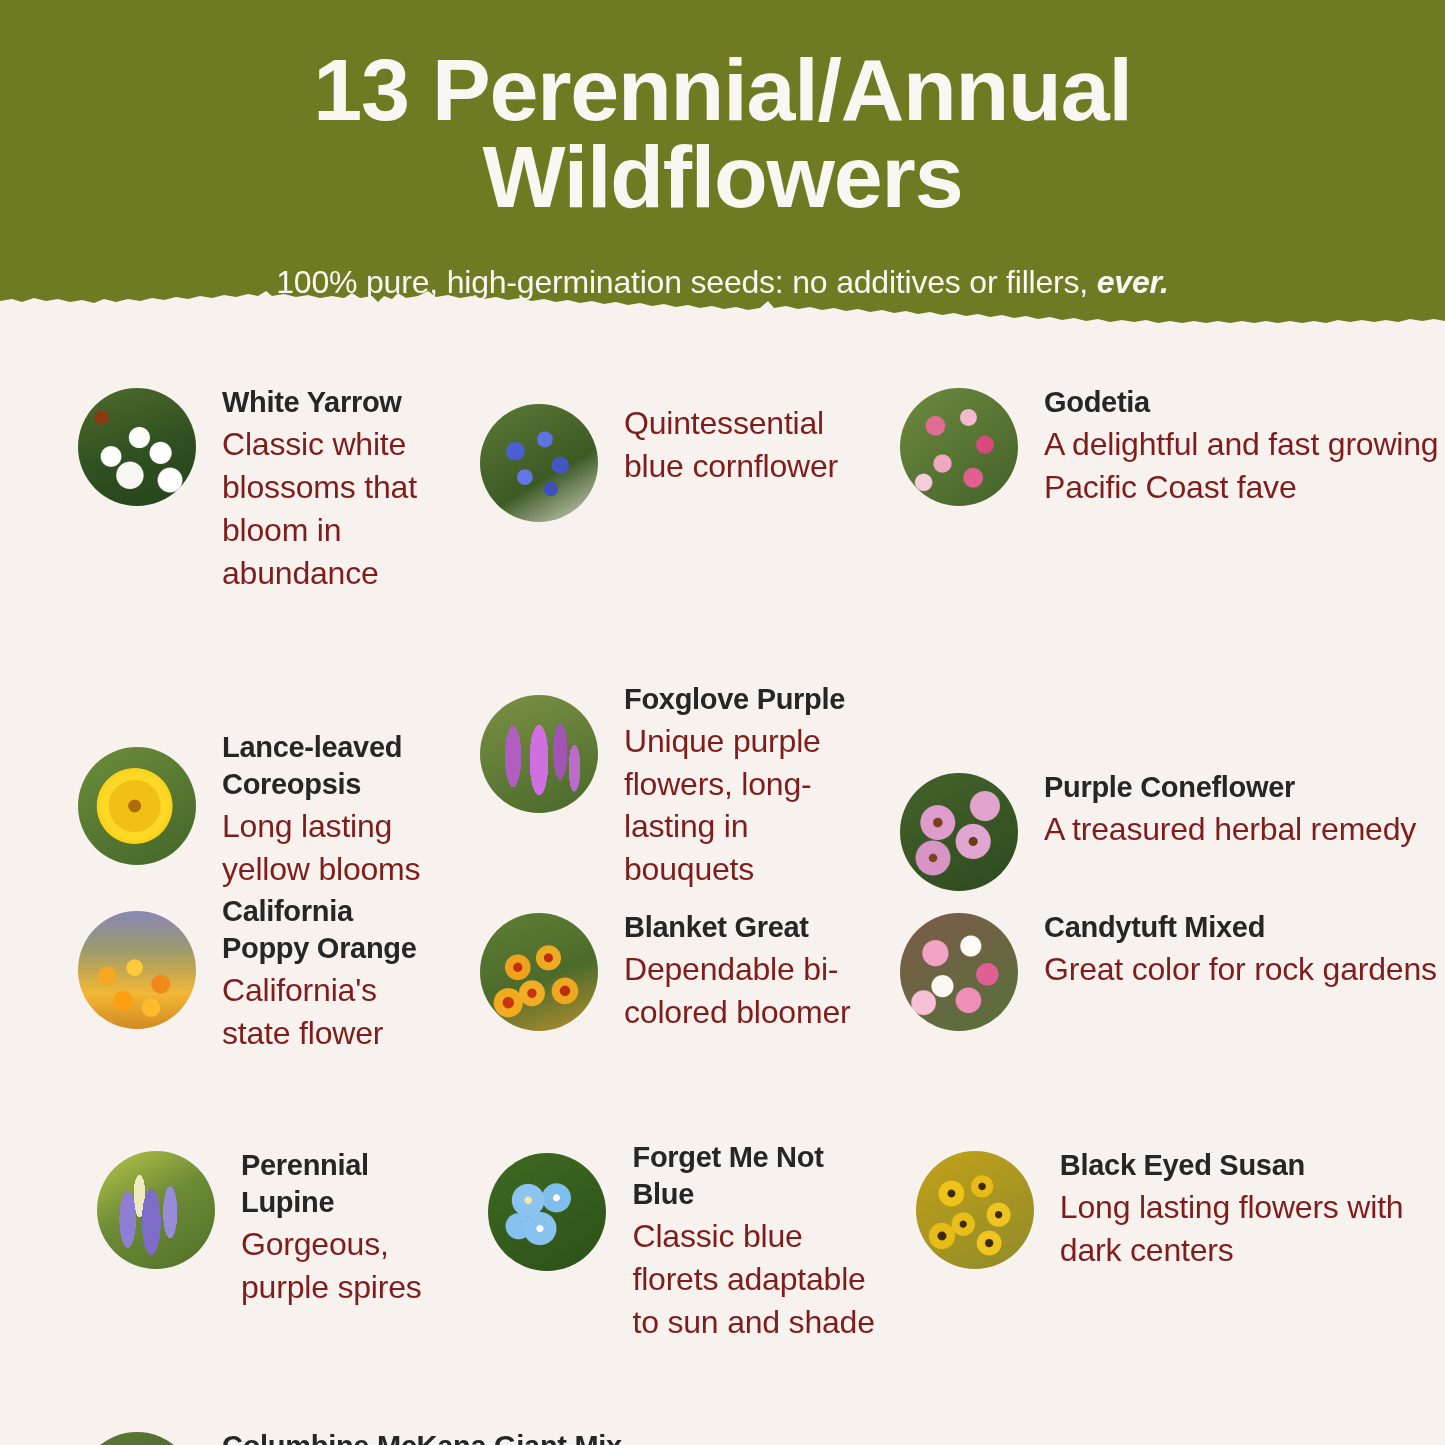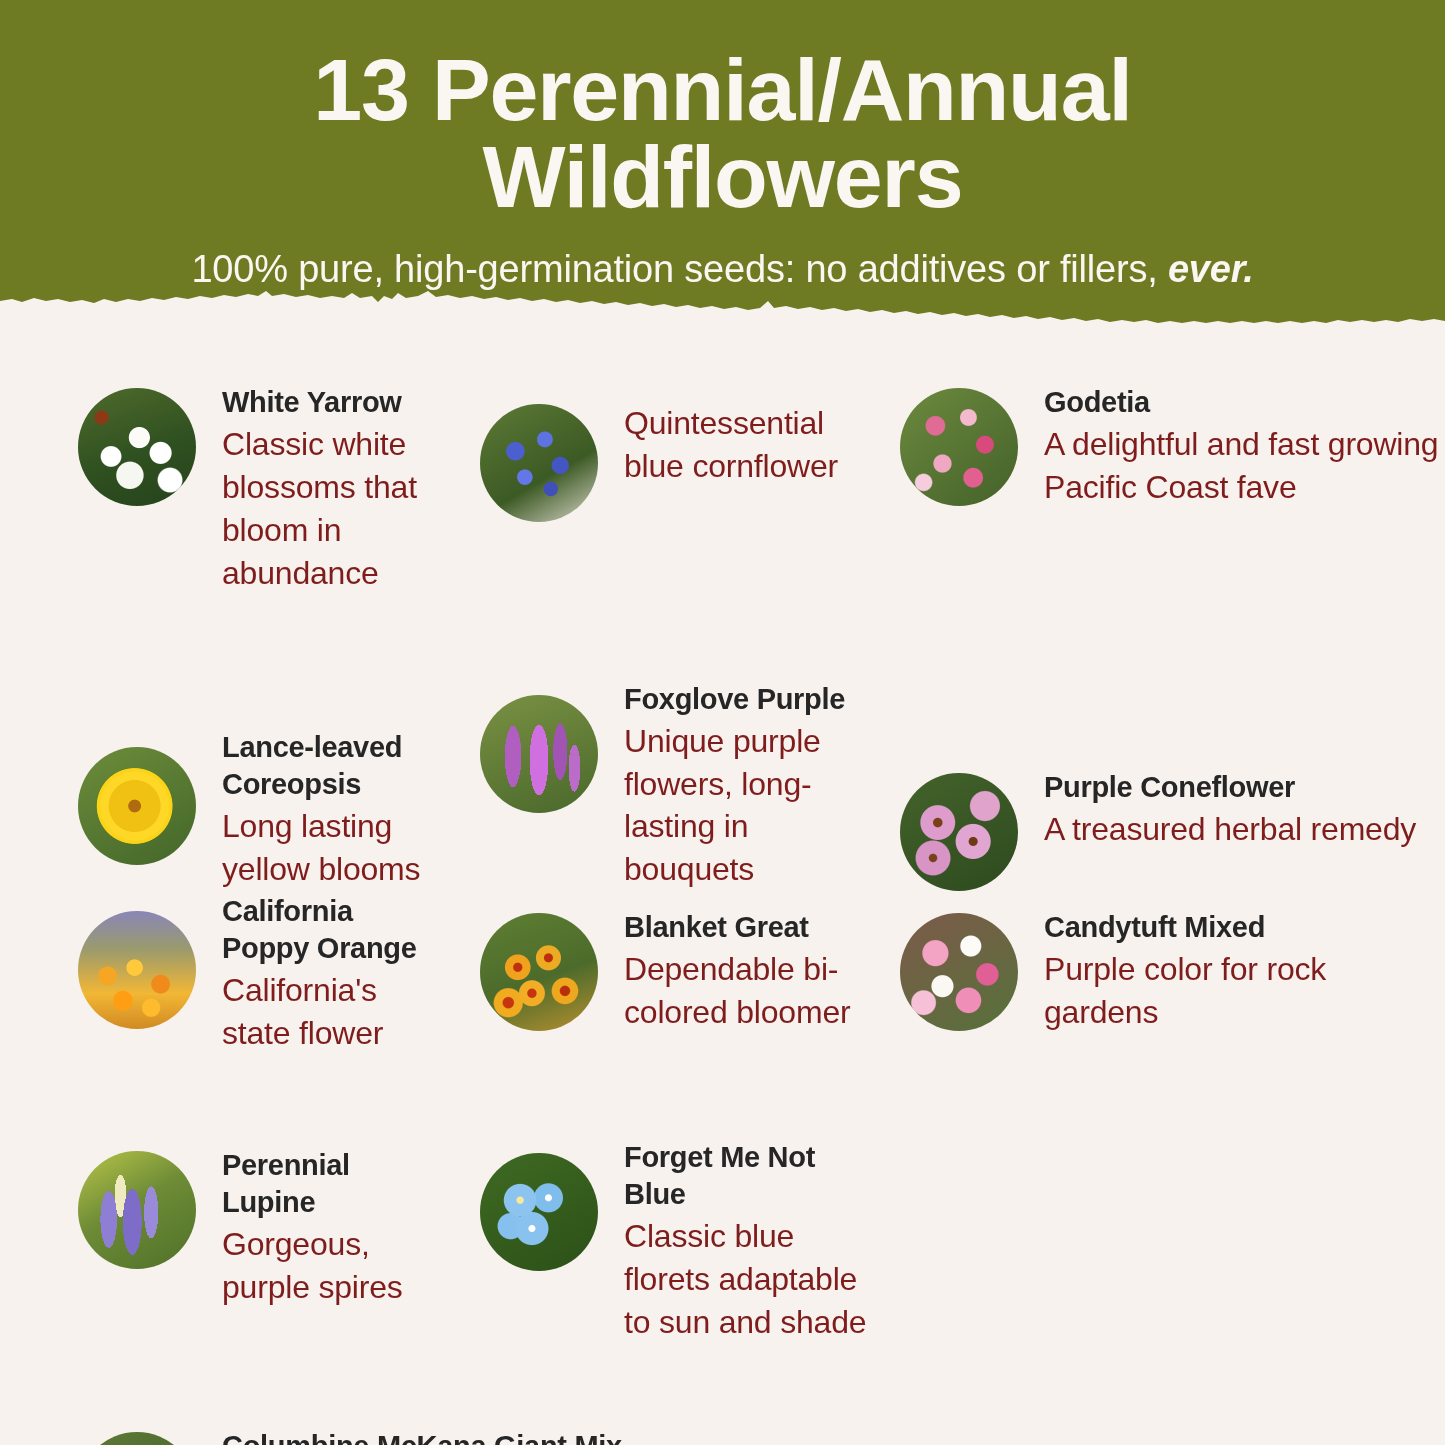--- a/index.html
+++ b/index.html
@@ -39,23 +39,23 @@
     color: #FAF7F2;
     font-size: 88px;
     line-height: 0.99;
     font-weight: 700;
     letter-spacing: -1.2px;
     padding: 0 120px;
     font-family: "Liberation Sans", sans-serif;
   }
 
   .subtitle {
-    margin-top: 28px;
+    margin-top: 44px;
     color: #FAF7F2;
-    font-size: 38px;
+    font-size: 32px;
     font-weight: 400;
     letter-spacing: -0.2px;
   }
   .subtitle .em { font-style: italic; font-weight: 600; }
 
   
   .torn {
     position: absolute;
     left: 0;
     bottom: 0;
@@ -126,21 +126,21 @@
   
   .row-1 { margin-top: 3px; }
   .row-2 { margin-top: 84px; align-items: flex-end; }
   .row-3 { }
   .row-4 { margin-top: 82px; }
   .row-5 { margin-top: 82px; }
 
   
   .nudge-16 { margin-top: 16px; }
   .nudge-20 { margin-top: 20px; }
-  .nudge-8  { margin-top: 8px; }
+  .nudge-8  { margin-top: 8px; margin-left: 19px; }
 
   
   .ph-yarrow {
     background:
       radial-gradient(circle at 28% 58%, #ffffff 0 9%, transparent 10%),
       radial-gradient(circle at 52% 42%, #fbfbf8 0 11%, transparent 12%),
       radial-gradient(circle at 70% 55%, #ffffff 0 10%, transparent 11%),
       radial-gradient(circle at 44% 74%, #f7f7f2 0 12%, transparent 13%),
       radial-gradient(circle at 78% 78%, #ffffff 0 9%, transparent 10%),
       radial-gradient(circle at 20% 25%, #8c3a16 0 5%, transparent 6%),
@@ -347,40 +347,47 @@
         <div class="thumb ph-blanket"></div>
         <div class="txt">
           <div class="name">Blanket Great</div>
           <div class="desc">Dependable bi-colored bloomer</div>
         </div>
       </div>
       <div class="cell c2 nudge-16">
         <div class="thumb ph-candytuft"></div>
         <div class="txt">
           <div class="name">Candytuft Mixed</div>
-          <div class="desc">Purple color for rock gardens</div>
+          <div class="desc">Great color for rock gardens</div>
         </div>
       </div>
     </div>
 
     <div class="row row-4">
       <div class="cell c0 nudge-8">
         <div class="thumb ph-lupine"></div>
         <div class="txt">
           <div class="name">Perennial Lupine</div>
           <div class="desc">Gorgeous, purple spires</div>
         </div>
       </div>
       <div class="cell c1">
         <div class="thumb ph-forgetmenot nudge-16"></div>
         <div class="txt">
           <div class="name">Forget Me Not Blue</div>
           <div class="desc">Classic blue florets adaptable to sun and shade</div>
         </div>
       </div>
+      <div class="cell c2 nudge-8">
+        <div class="thumb ph-blackeyed"></div>
+        <div class="txt">
+          <div class="name">Black Eyed Susan</div>
+          <div class="desc">Long lasting flowers with dark centers</div>
+        </div>
+      </div>
     </div>
 
     <div class="row row-5">
       <div class="cell wide">
         <div class="thumb ph-columbine"></div>
         <div class="txt">
           <div class="name">Columbine McKana Giant Mix</div>
           <div class="desc">Whimsical mix attracts pollinators</div>
         </div>
       </div>

